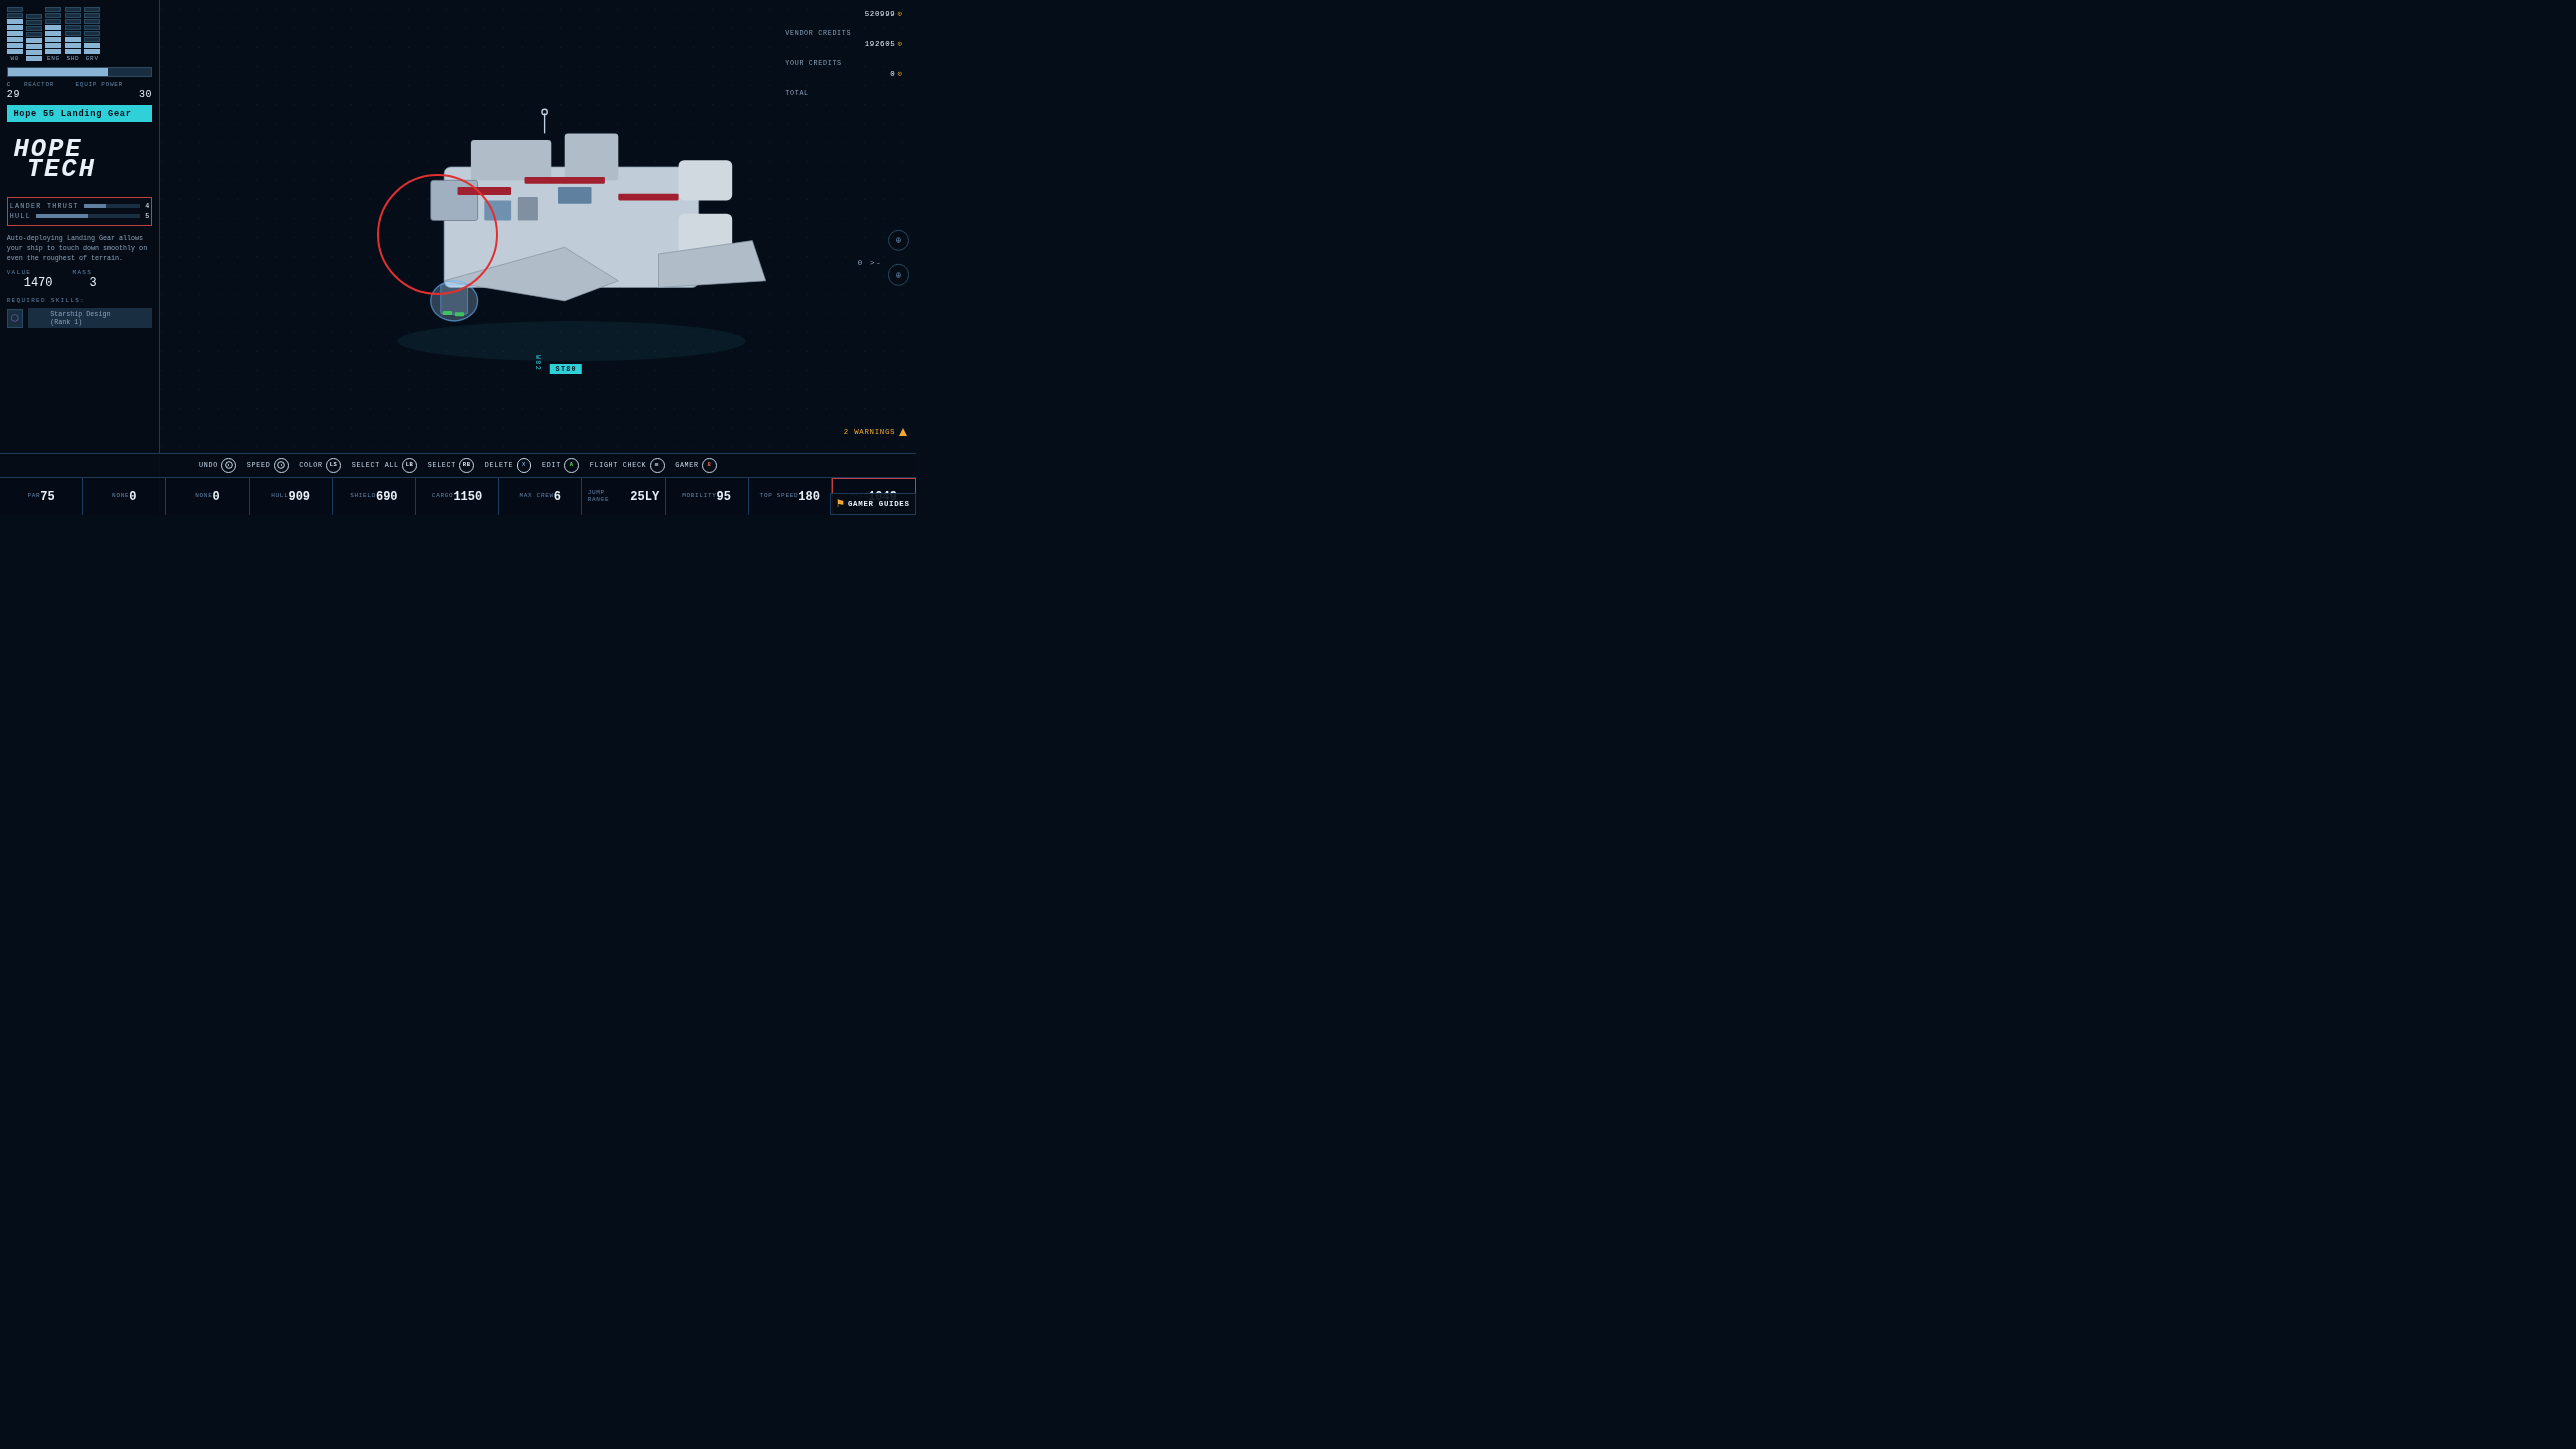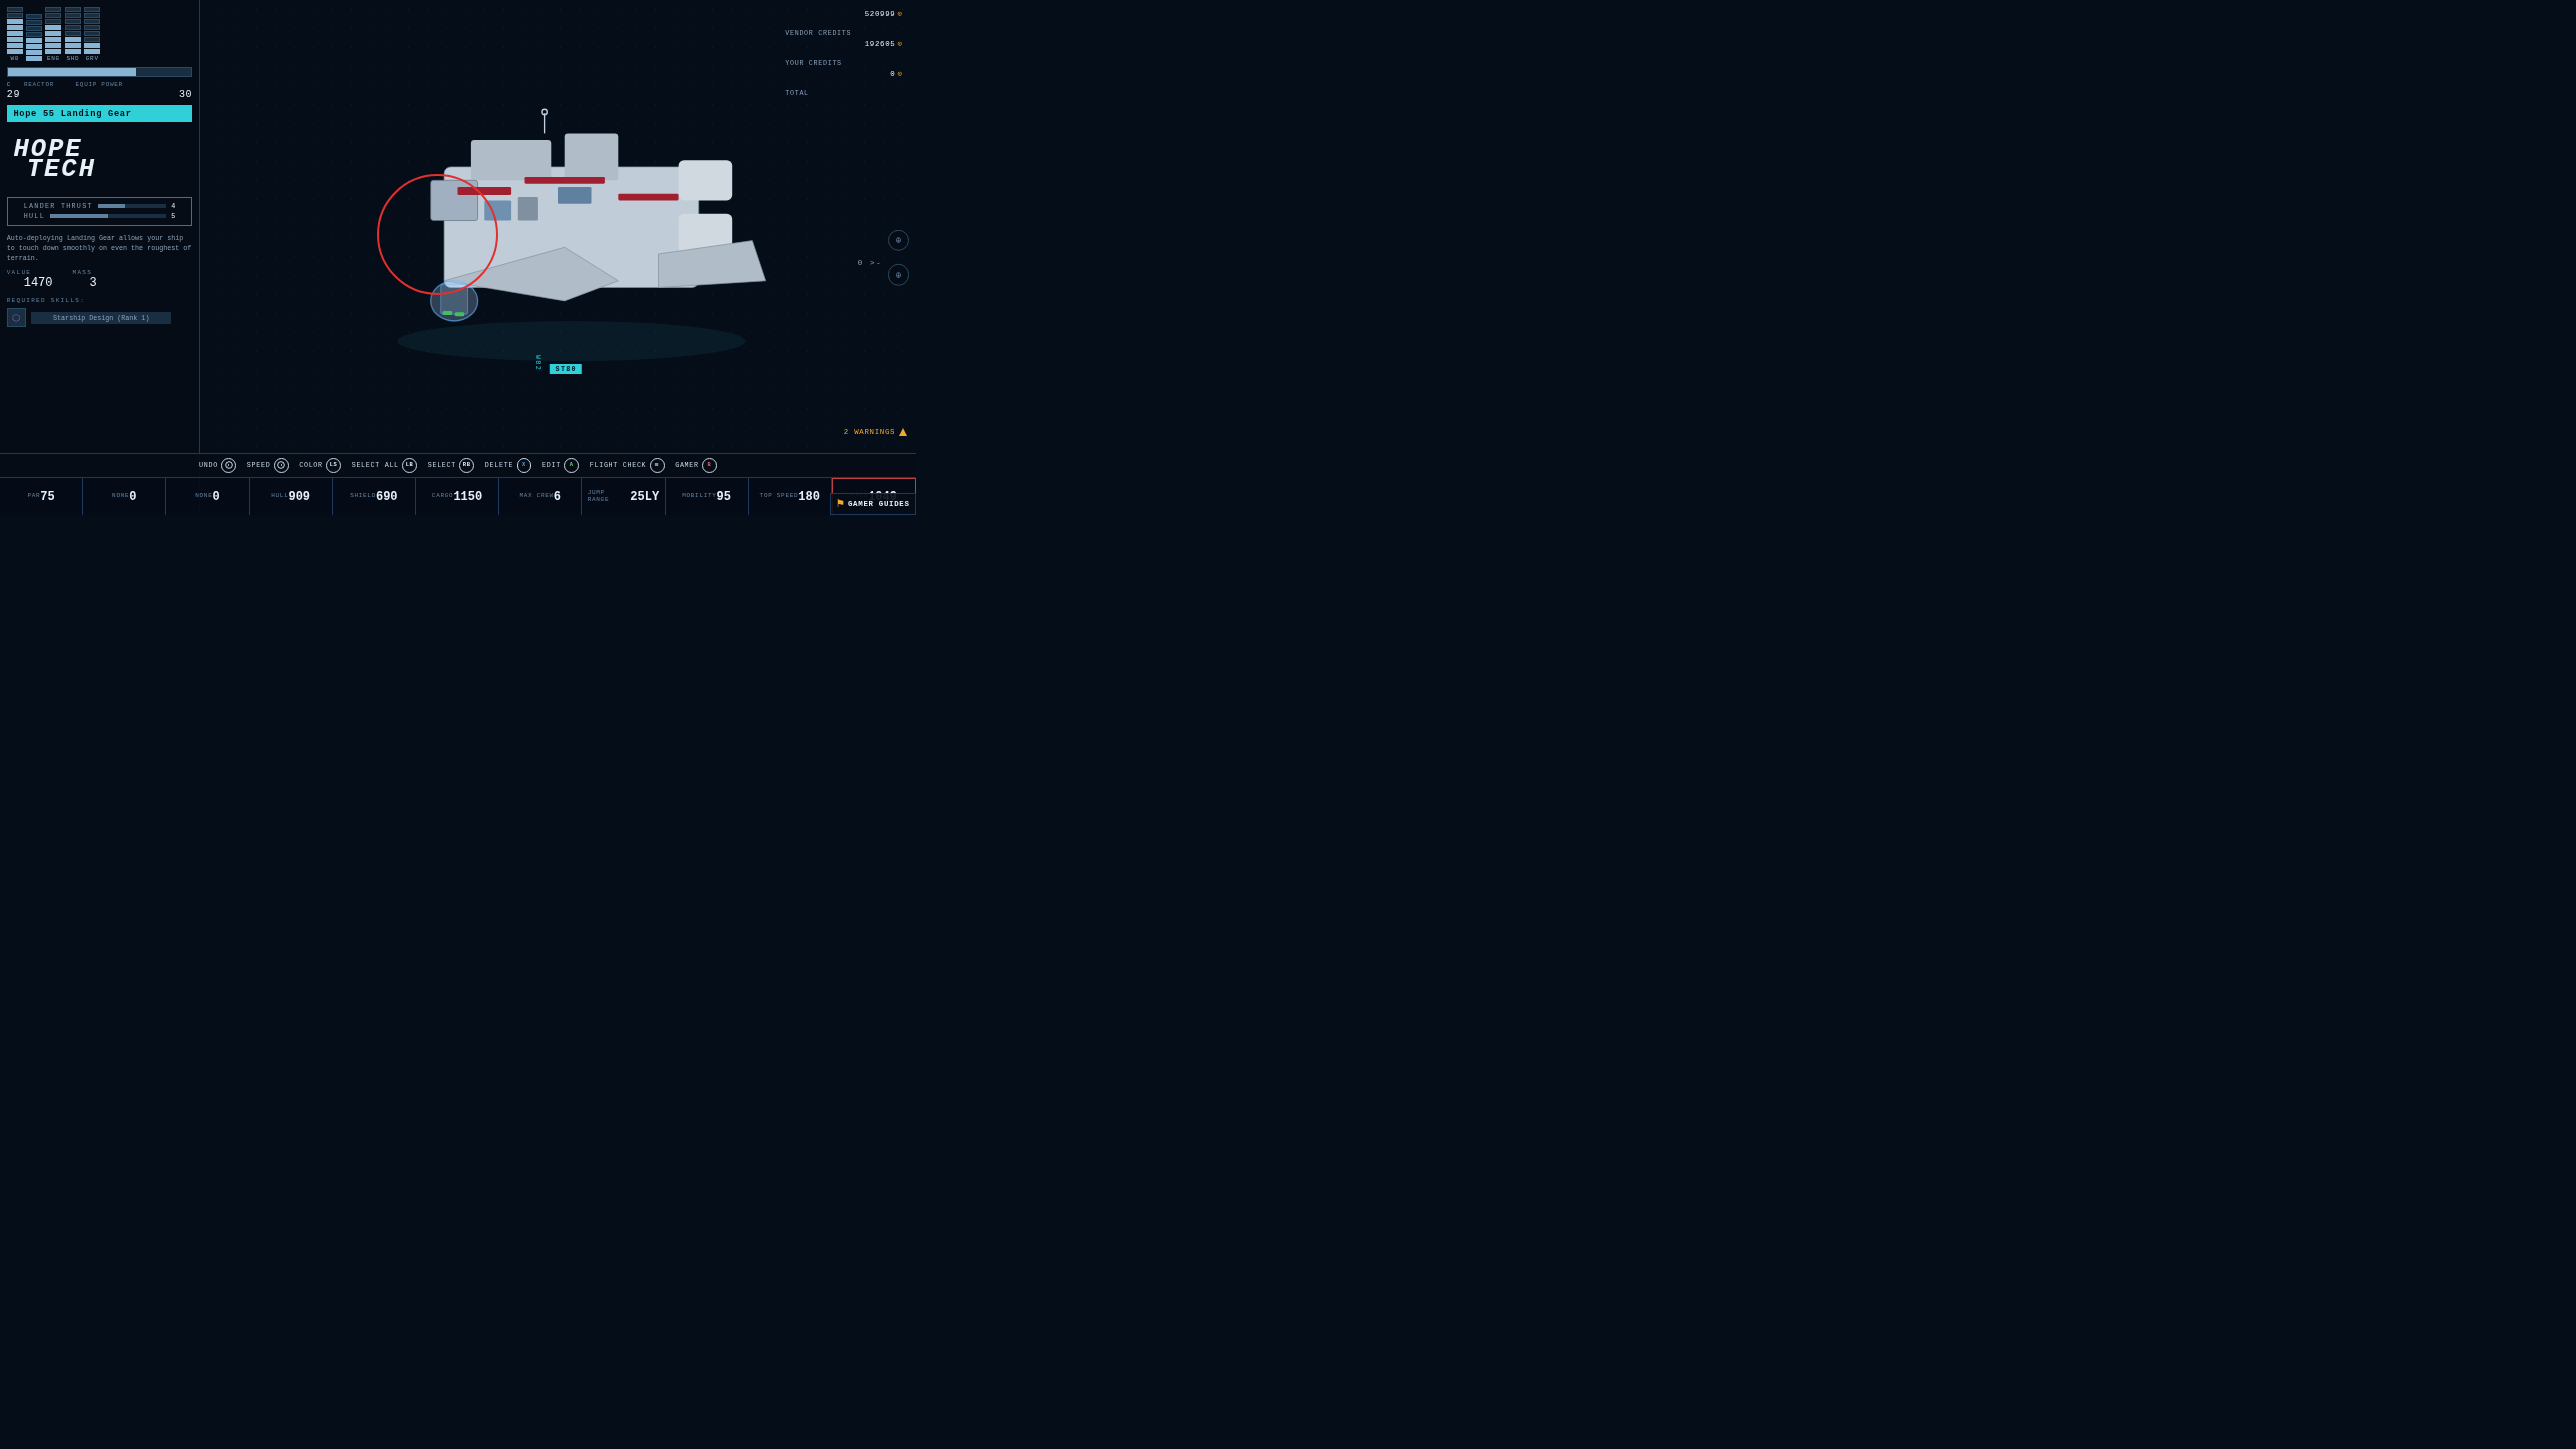--- a/index.html
+++ b/index.html
@@ -52,21 +52,21 @@
     .credits-panel .credits-icon {
       color: #f0a830;
       margin-left: 2px;
     }
 
     
     .left-panel {
       position: absolute;
       top: 0;
       left: 0;
-      width: 200px;
+      width: 160px;
       height: 100%;
       background: rgba(5, 12, 22, 0.92);
       border-right: 0.7px solid #1e3a5a;
       z-index: 10;
       padding: 6.7px;
     }
 
     
     .power-bars {
       display: flex;
@@ -156,21 +156,21 @@
       display: block;
     }
     .hopetech-text .tech {
       display: block;
       margin-left: 13.4px;
     }
 
     
     .stats-box {
       border: 0.7px solid #c04040;
-      padding: 4px 16px;
+      padding: 4px 2px;
       margin: 5.4px 0;
     }
     .stat-row {
       display: flex;
       justify-content: space-between;
       align-items: center;
       margin-bottom: 1.3px;
     }
     .stat-name {
       font-size: 6.7px;

